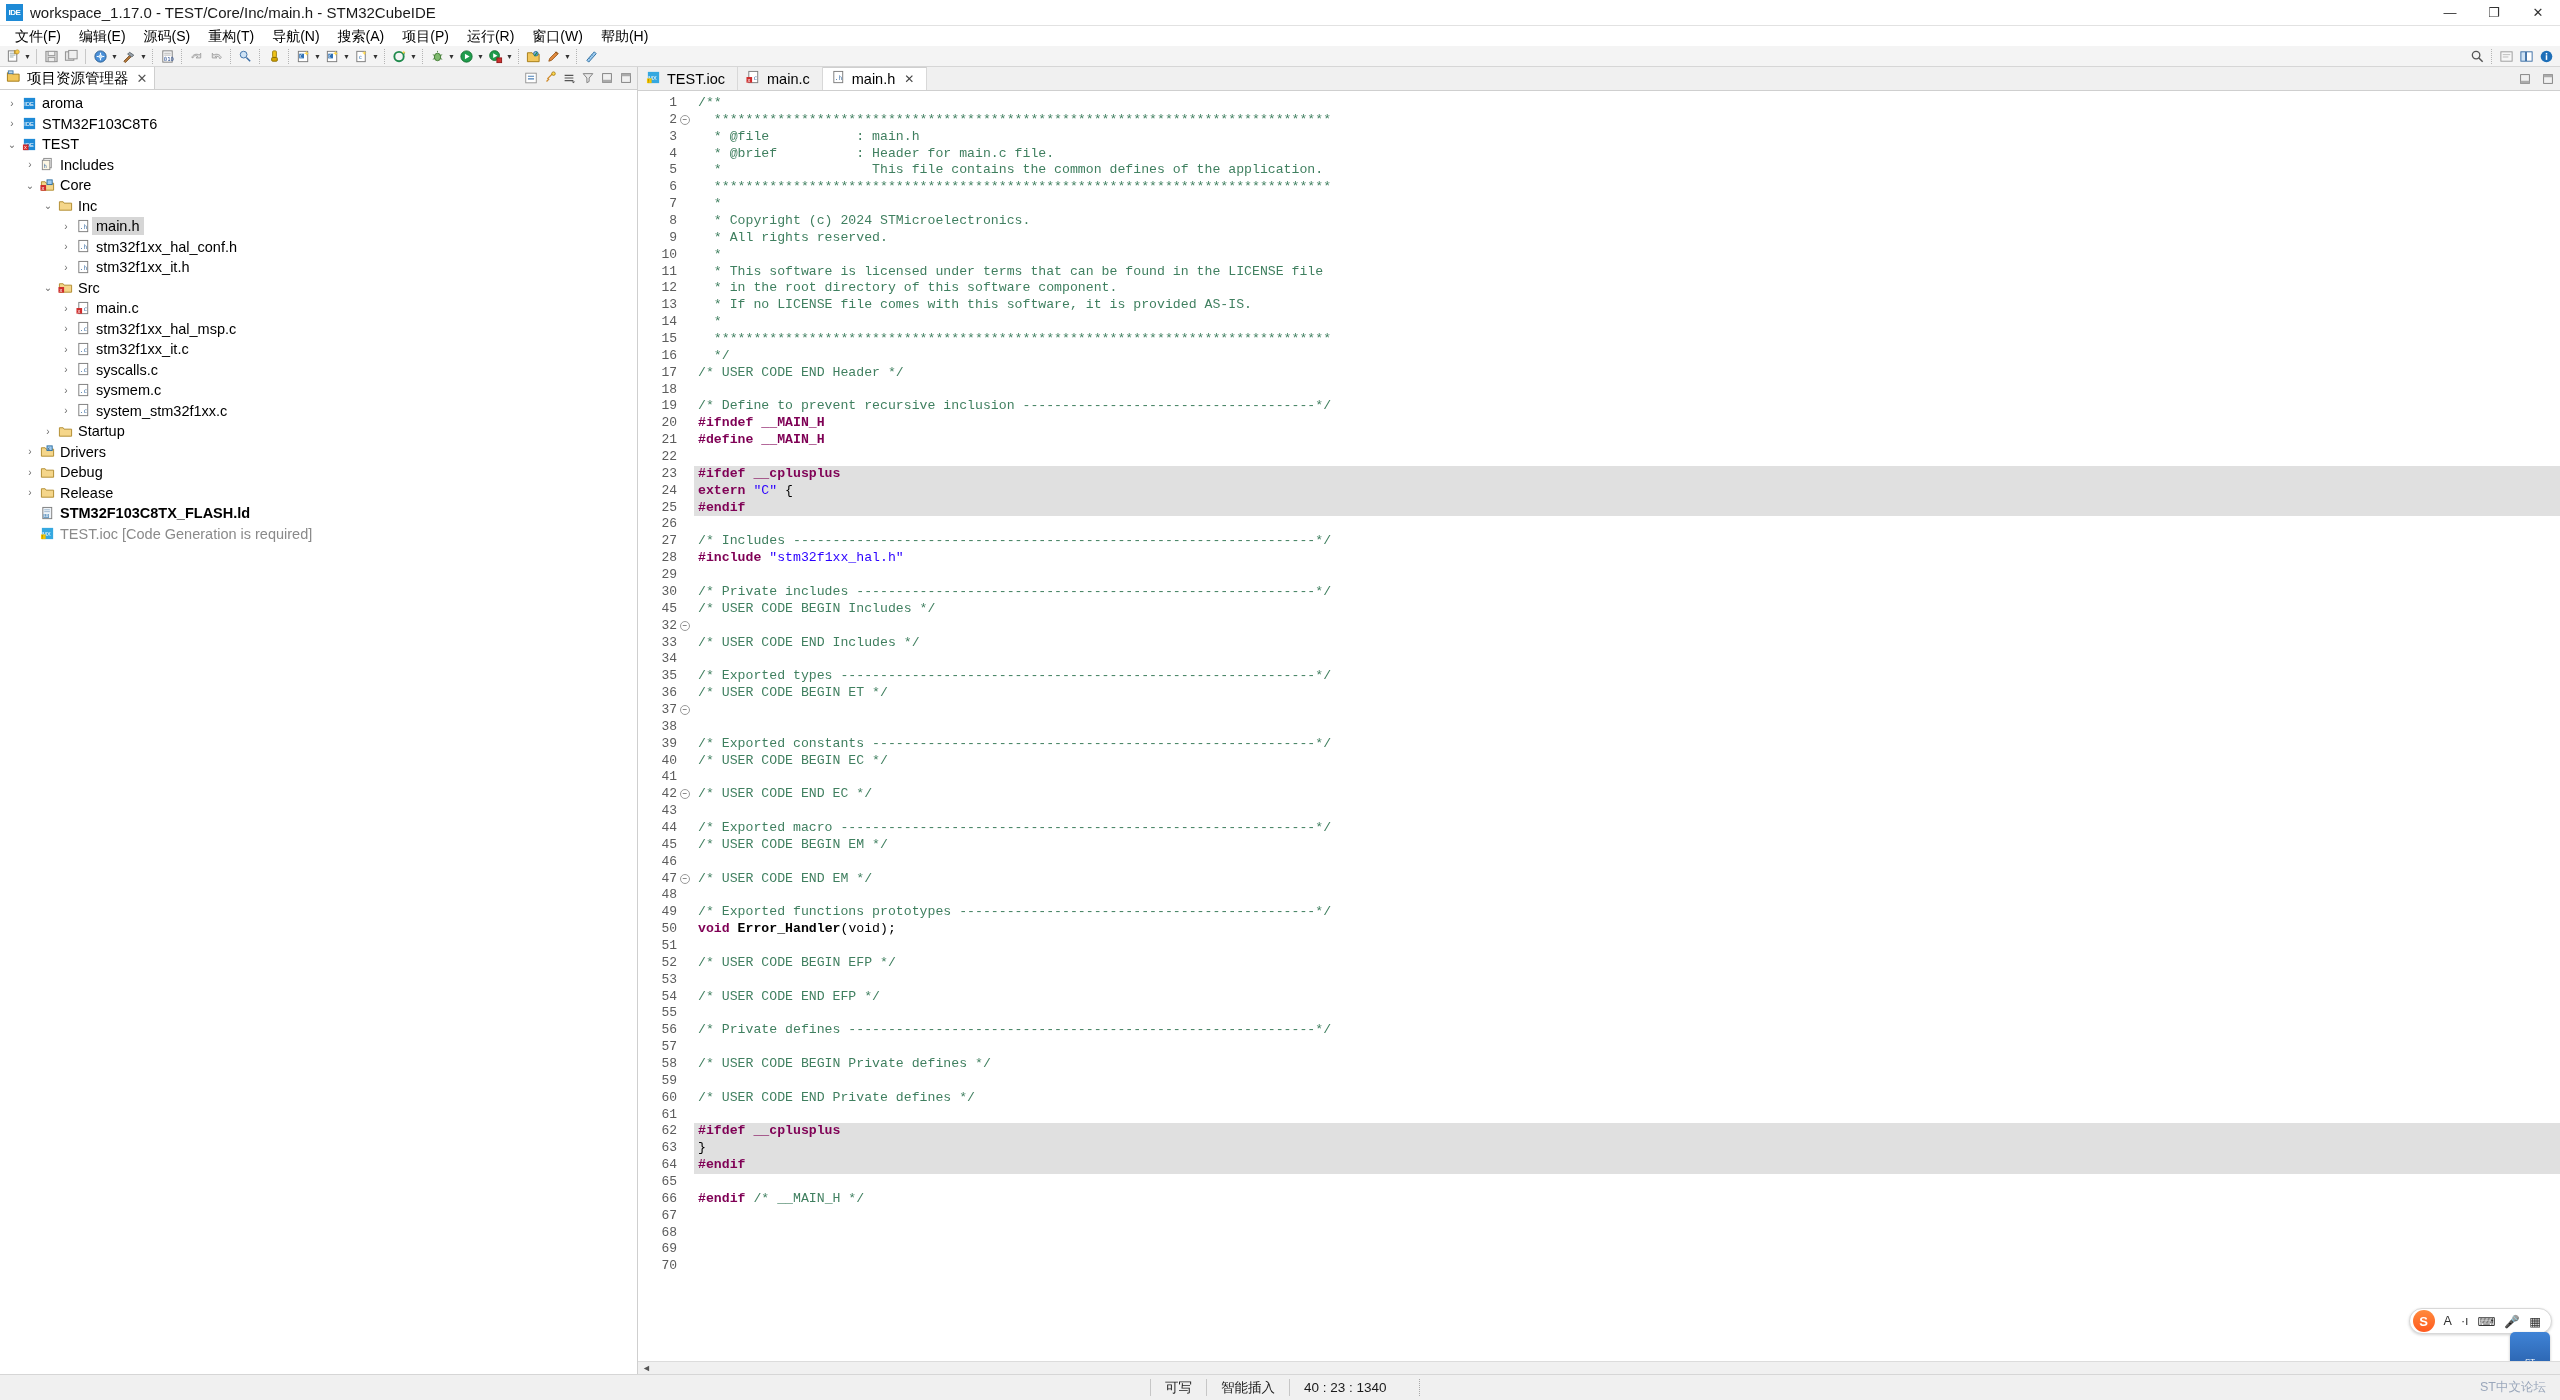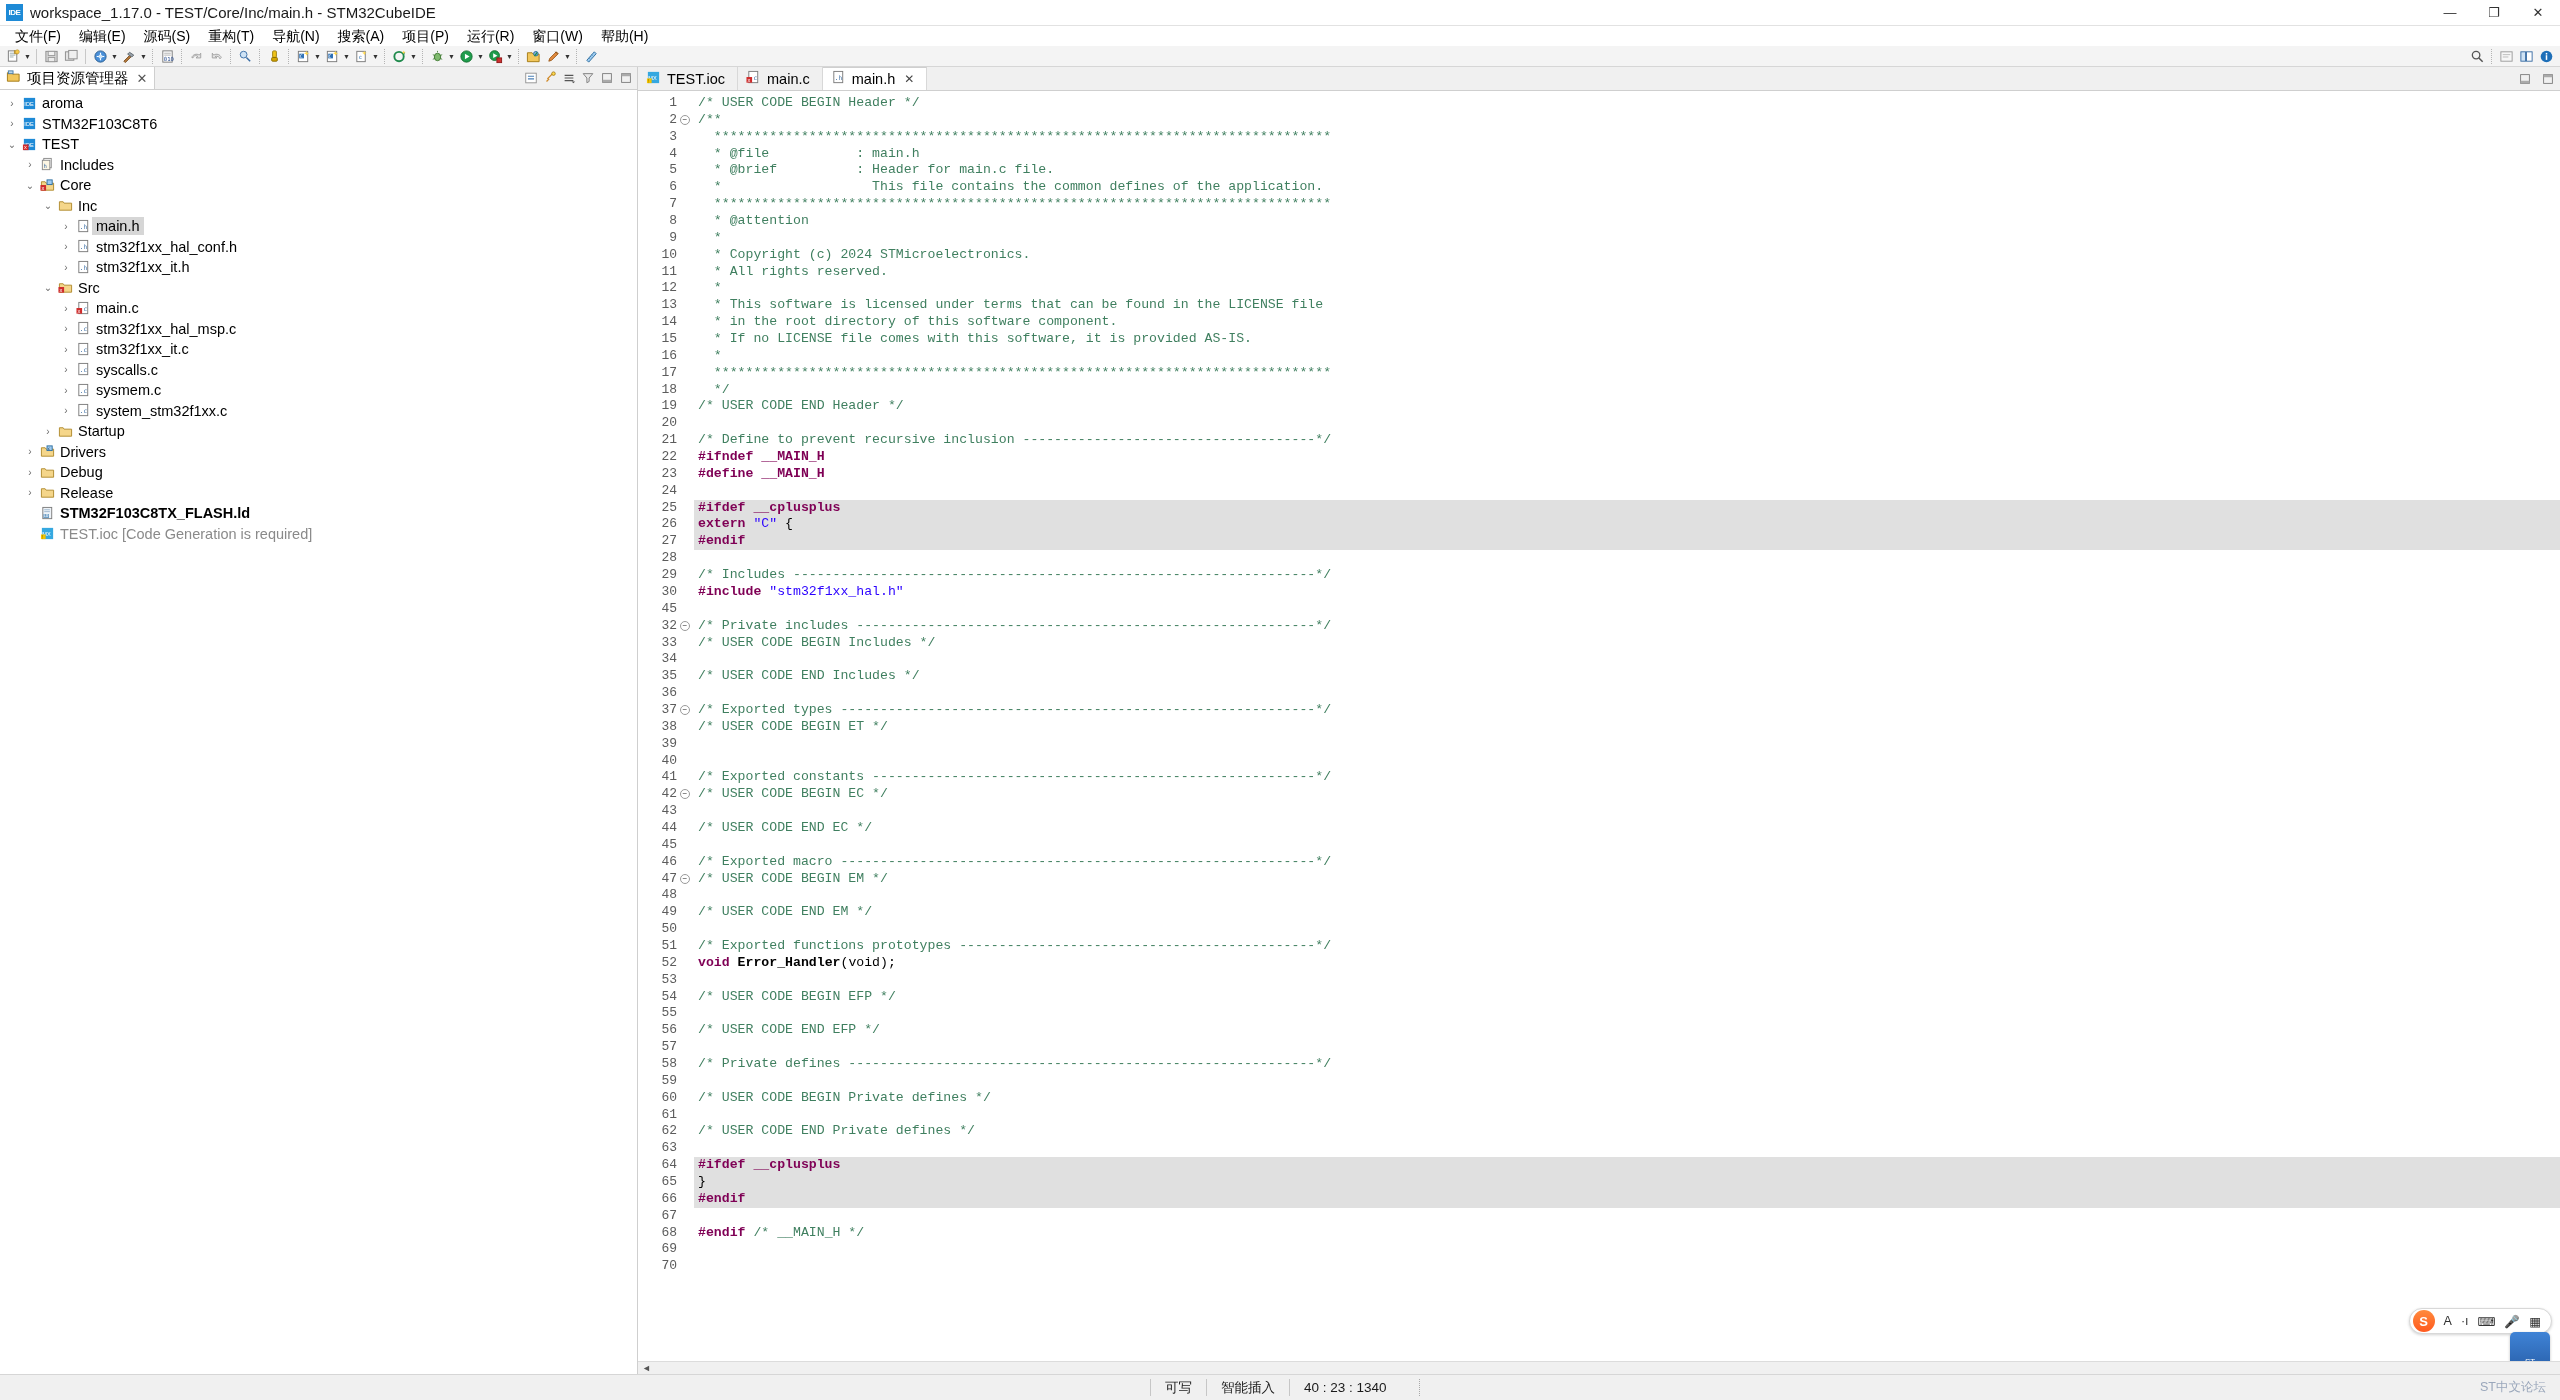--- a/index.html
+++ b/index.html
@@ -793,28 +793,26 @@
           <div class="gl">64</div>
           <div class="gl">65</div>
           <div class="gl">66</div>
           <div class="gl">67</div>
           <div class="gl">68</div>
           <div class="gl">69</div>
           <div class="gl">70</div>
         </div>
       <div class="foldcol"></div>
       <div class="code" id="code">
-          <div class="cl"><span class="c-cmt">/* USER CODE BEGIN Header */</span></div>
           <div class="cl"><span class="c-cmt">/**</span></div>
           <div class="cl"><span class="c-cmt">  ******************************************************************************</span></div>
           <div class="cl"><span class="c-cmt">  * @file           : main.h</span></div>
           <div class="cl"><span class="c-cmt">  * @brief          : Header for main.c file.</span></div>
           <div class="cl"><span class="c-cmt">  *                   This file contains the common defines of the application.</span></div>
           <div class="cl"><span class="c-cmt">  ******************************************************************************</span></div>
-          <div class="cl"><span class="c-cmt">  * @attention</span></div>
           <div class="cl"><span class="c-cmt">  *</span></div>
           <div class="cl"><span class="c-cmt">  * Copyright (c) 2024 STMicroelectronics.</span></div>
           <div class="cl"><span class="c-cmt">  * All rights reserved.</span></div>
           <div class="cl"><span class="c-cmt">  *</span></div>
           <div class="cl"><span class="c-cmt">  * This software is licensed under terms that can be found in the LICENSE file</span></div>
           <div class="cl"><span class="c-cmt">  * in the root directory of this software component.</span></div>
           <div class="cl"><span class="c-cmt">  * If no LICENSE file comes with this software, it is provided AS-IS.</span></div>
           <div class="cl"><span class="c-cmt">  *</span></div>
           <div class="cl"><span class="c-cmt">  ******************************************************************************</span></div>
           <div class="cl"><span class="c-cmt">  */</span></div>

